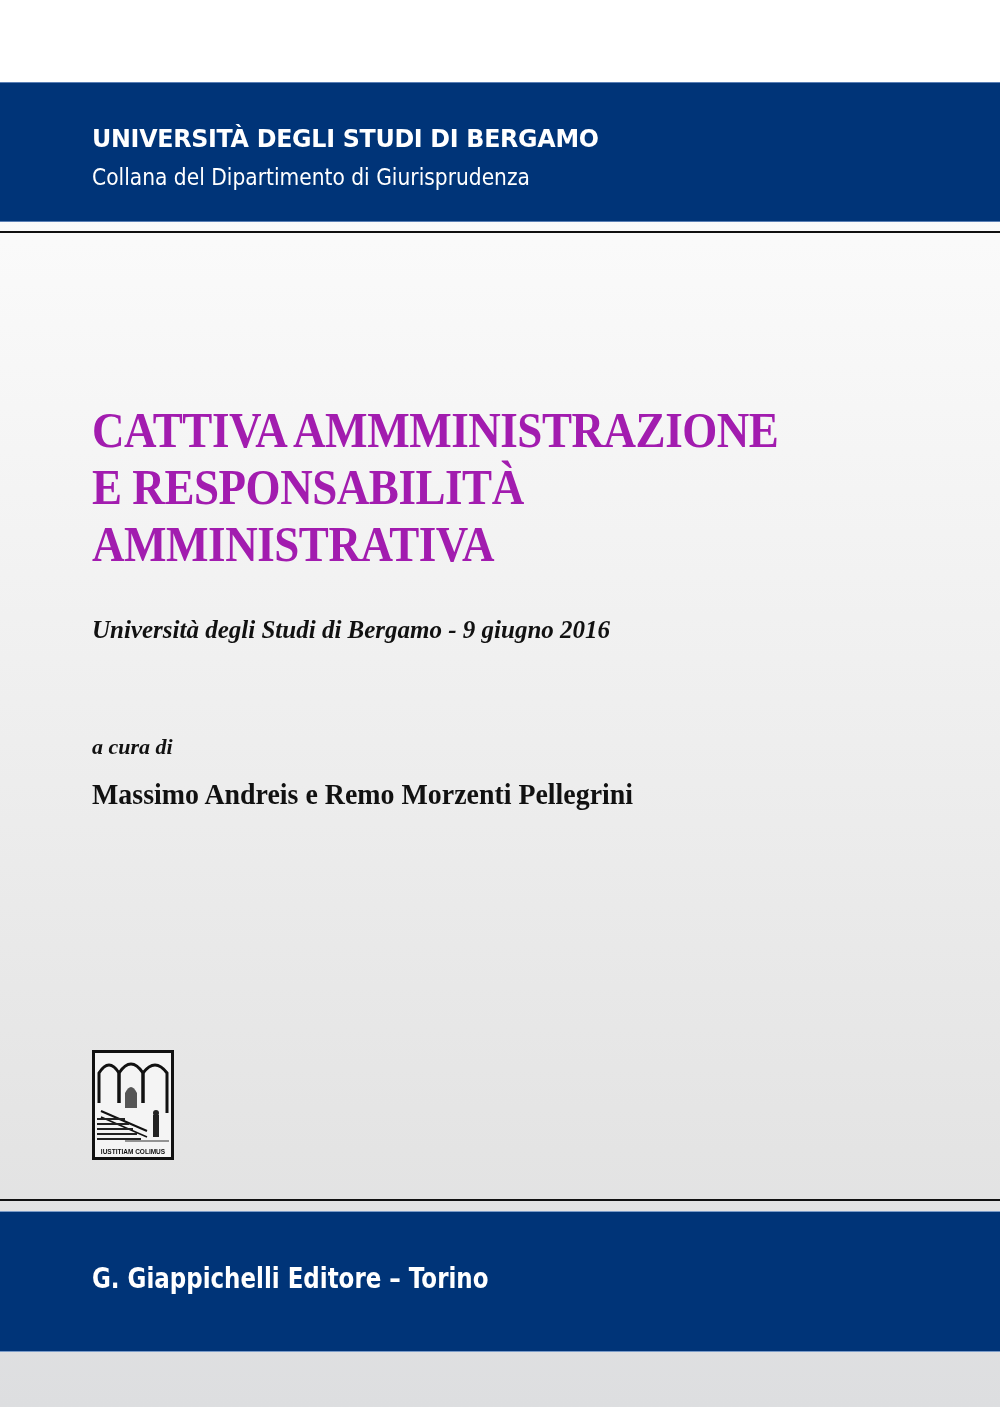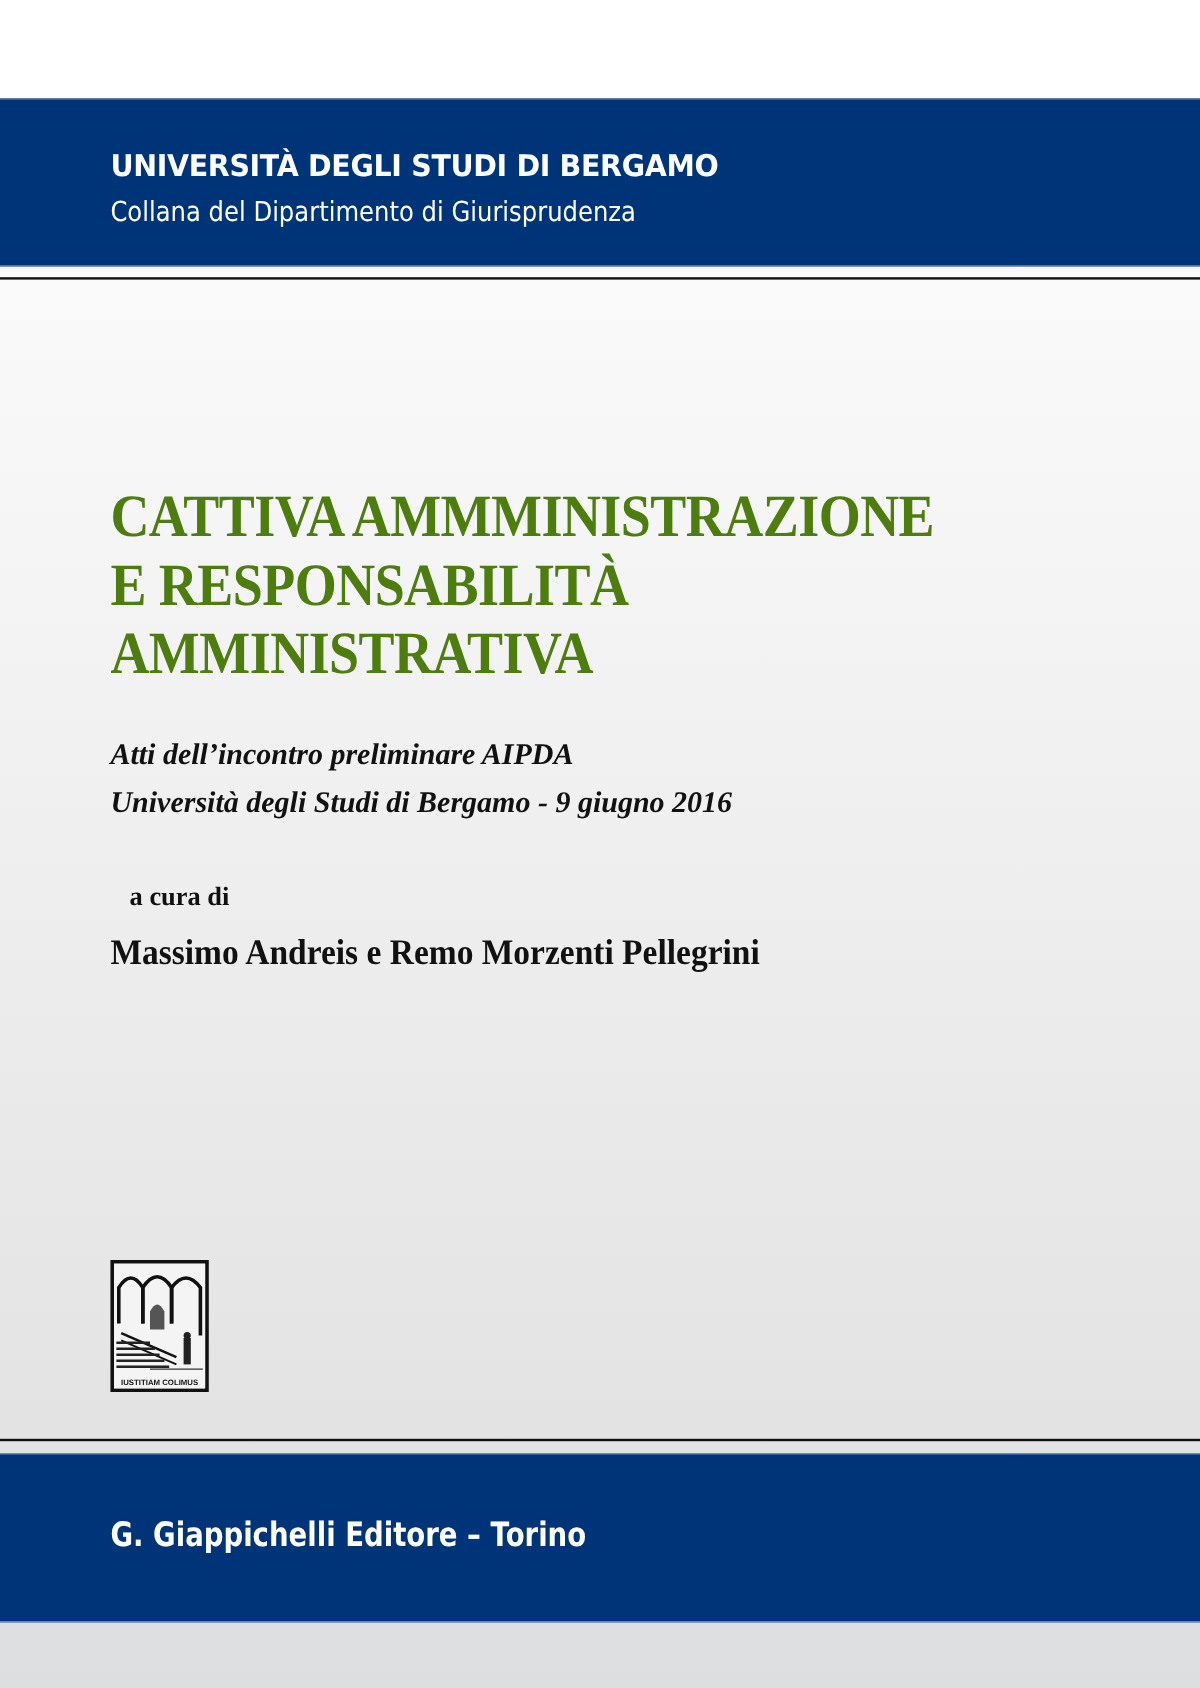--- a/index.html
+++ b/index.html
@@ -22,31 +22,31 @@
     transform: scaleX(0.95); transform-origin: left center;
   }
   .collana {
     position: absolute; left: 92px; top: 164px;
     font-family: "DejaVu Sans", sans-serif; font-size: 23px; color: #fff;
     white-space: nowrap; transform: scaleX(0.88); transform-origin: left center;
   }
   .title {
     position: absolute; left: 92px; top: 402px; margin: 0;
     font-family: "Liberation Serif", serif; font-weight: bold;
-    font-size: 50px; line-height: 57px; color: #4d7c0f; letter-spacing: -0.5px;
+    font-size: 50px; line-height: 57px; color: #a21caf; letter-spacing: -0.5px;
   }
   .title span { display: block; white-space: nowrap; transform: scaleX(0.9); transform-origin: left center; }
   .subtitle {
     position: absolute; left: 92px; top: 610px;
     font-style: italic; font-weight: bold; font-size: 25px; line-height: 40px; color: #111;
   }
   .subtitle span { display: block; white-space: nowrap; }
   .acura {
     position: absolute; left: 92px; top: 734px;
-    font-weight: bold; font-size: 22px; color: #111; margin-left: 16px;
+    font-style: italic; font-weight: bold; font-size: 22px; color: #111;
   }
   .editors {
     position: absolute; left: 92px; top: 777px;
     font-weight: bold; font-size: 30px; color: #111; white-space: nowrap;
     transform: scaleX(0.93); transform-origin: left center;
   }
   .logo {
     position: absolute; left: 92px; top: 1050px; width: 82px; height: 110px;
     background: #fff; border: 3px solid #111; box-sizing: border-box;
   }
@@ -69,21 +69,20 @@
 
 <div class="rule rule-top"></div>
 
 <h1 class="title">
   <span>CATTIVA AMMMINISTRAZIONE</span>
   <span>E RESPONSABILITÀ</span>
   <span>AMMINISTRATIVA</span>
 </h1>
 
 <div class="subtitle">
-  <span>Atti dell’incontro preliminare AIPDA</span>
   <span>Università degli Studi di Bergamo - 9 giugno 2016</span>
 </div>
 
 <div class="acura">a cura di</div>
 <div class="editors">Massimo Andreis e Remo Morzenti Pellegrini</div>
 
 <div class="logo">
   <svg width="76" height="104" viewBox="0 0 76 104">
     <rect x="0" y="0" width="76" height="104" fill="#f4f4f4"></rect>
 

